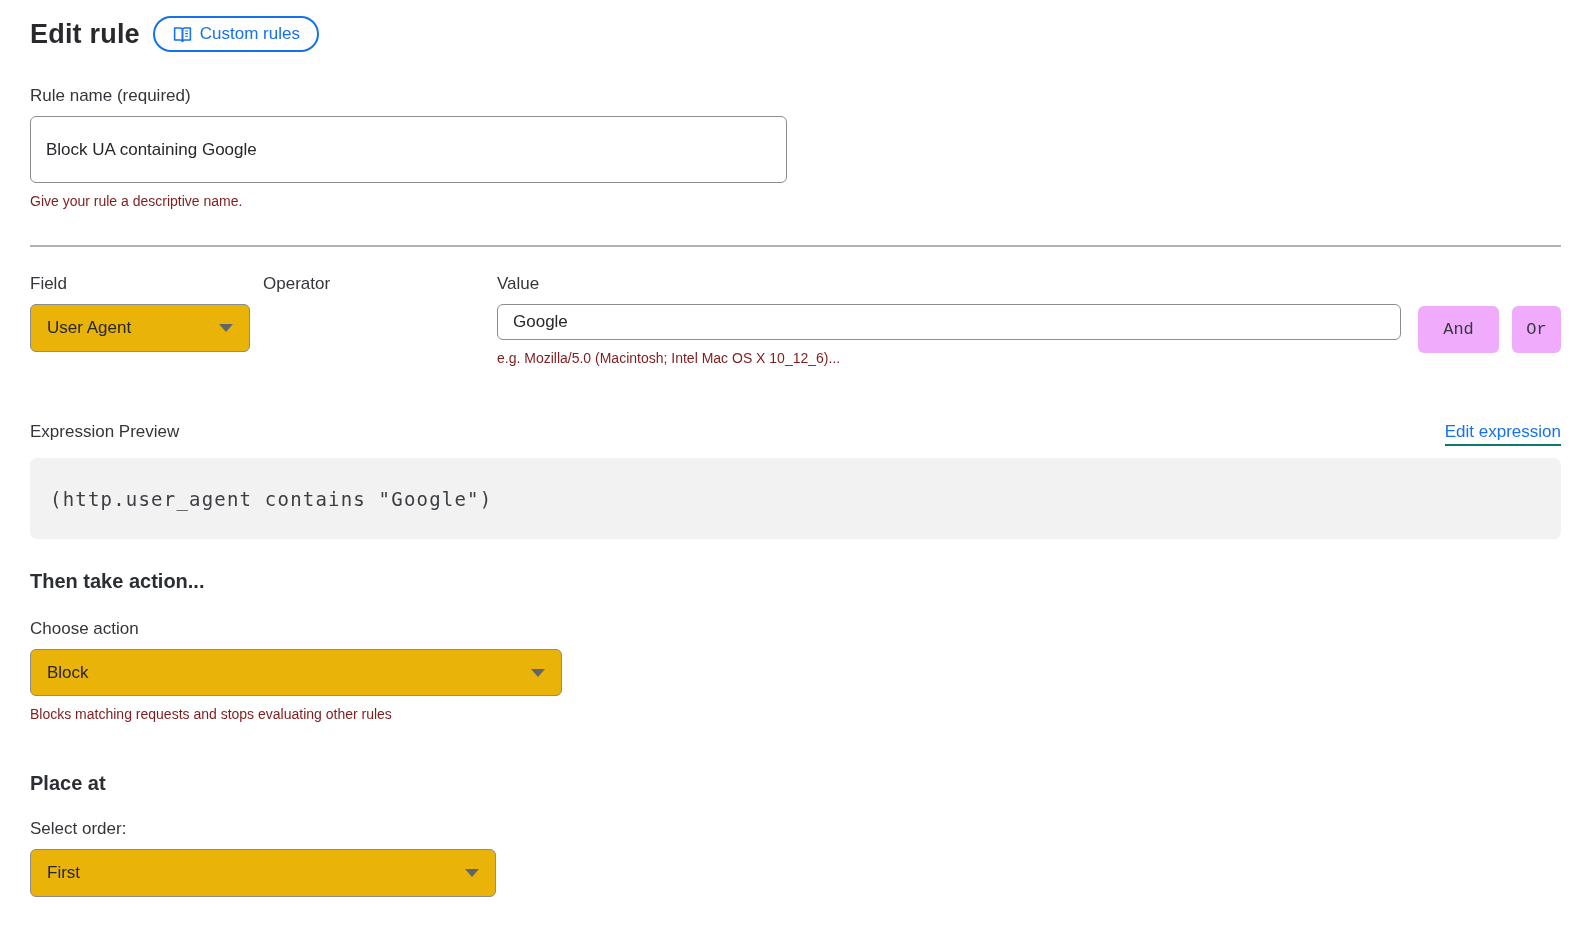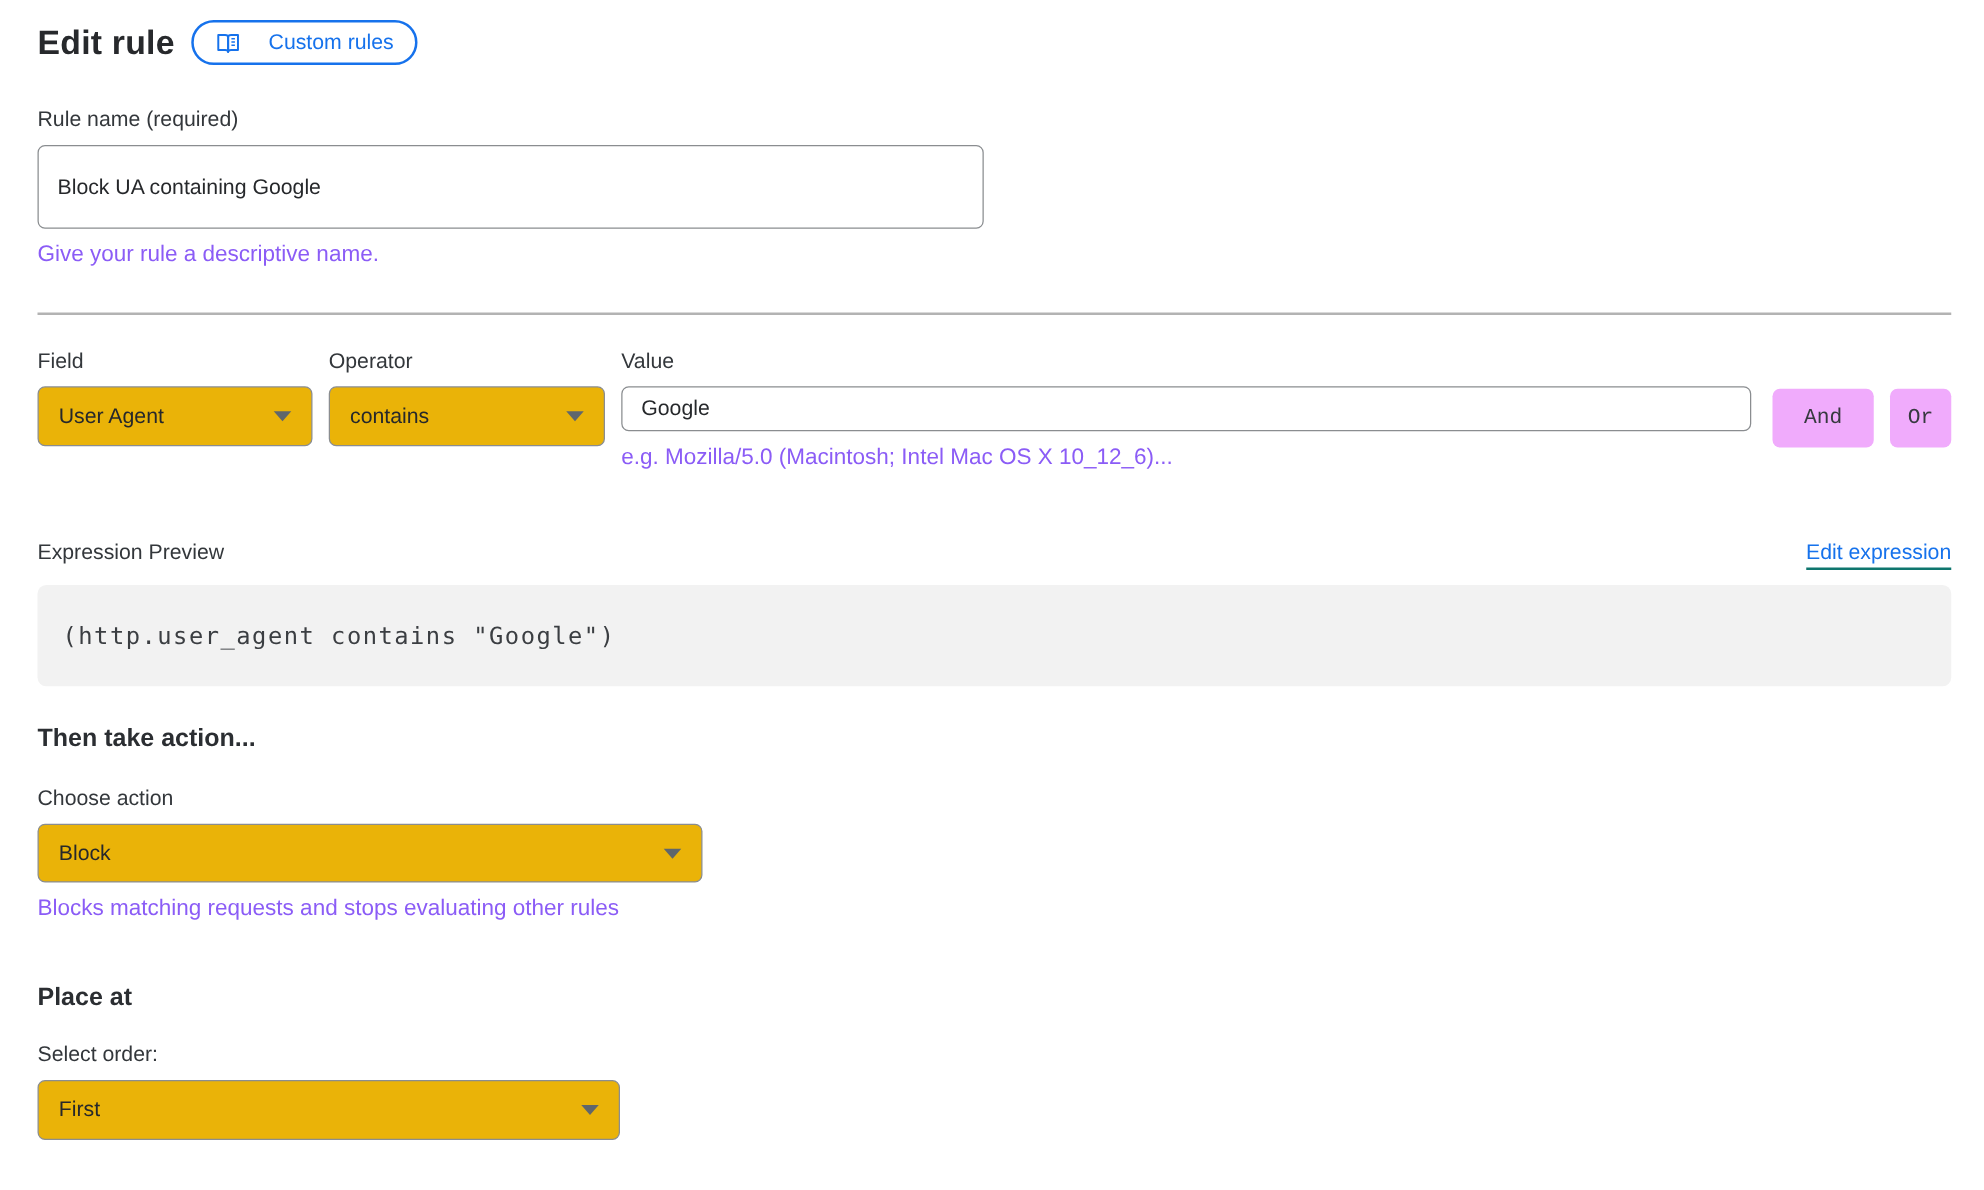--- a/index.html
+++ b/index.html
@@ -14,31 +14,31 @@
   .page {
     width: 1531px;
     margin-left: 30px;
     padding-top: 16px;
   }
 
   
   .header-row { display: flex; align-items: center; gap: 13px; }
   .page-title { font-size: 27px; font-weight: 700; color: #27292c; letter-spacing: 0.2px; }
   .badge {
-    display: inline-flex; align-items: center; gap: 22px;
+    display: inline-flex; align-items: center; gap: 7px;
     height: 36px; padding: 0 17px;
     border: 2px solid #1672ec; border-radius: 19px;
     color: #1672ec; font-size: 17px; cursor: pointer; background: #fff;
     text-decoration: none;
   }
   .badge svg { display: block; }
 
   
   .field-label { display: block; font-size: 17px; color: #33373b; margin-bottom: 10px; }
-  .help-text { font-size: 18px; color: #8b5cf6; margin-top: 10px; }
+  .help-text { font-size: 14px; color: #7f1d1d; margin-top: 10px; }
   .text-input {
     font-family: "Liberation Sans", "DejaVu Sans", sans-serif;
     font-size: 17px; color: #26282b;
     border: 1px solid #8a8d90; border-radius: 6px;
     padding: 0 15px; background: #fff; outline: none;
   }
   .select-box {
     display: flex; align-items: center; justify-content: space-between;
     border: 1px solid #8a8d90; border-radius: 6px; background: #eab308;
     padding: 0 16px; font-size: 17px; color: #26282b; cursor: pointer;
@@ -134,24 +134,20 @@
     <div class="cond-col col-field">
       <label class="field-label">Field</label>
       <div class="select-box cond-select">
         <span>User Agent</span>
         <span class="chevron"></span>
       </div>
     </div>
 
     <div class="cond-col col-op">
       <label class="field-label">Operator</label>
-      <div class="select-box cond-select">
-        <span>contains</span>
-        <span class="chevron"></span>
-      </div>
     </div>
 
     <div class="cond-col col-value">
       <label class="field-label">Value</label>
       <input type="text" class="text-input value-input" value="Google" style="">
       <div class="help-text">e.g. Mozilla/5.0 (Macintosh; Intel Mac OS X 10_12_6)...</div>
     </div>
 
     <button class="logic-btn btn-and">And</button>
     <button class="logic-btn btn-or">Or</button>

